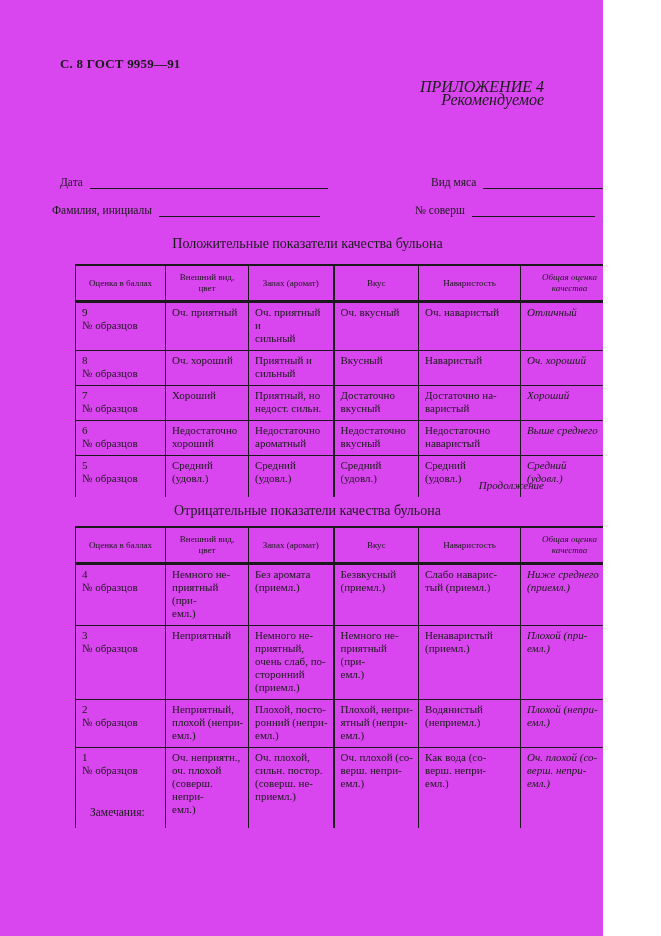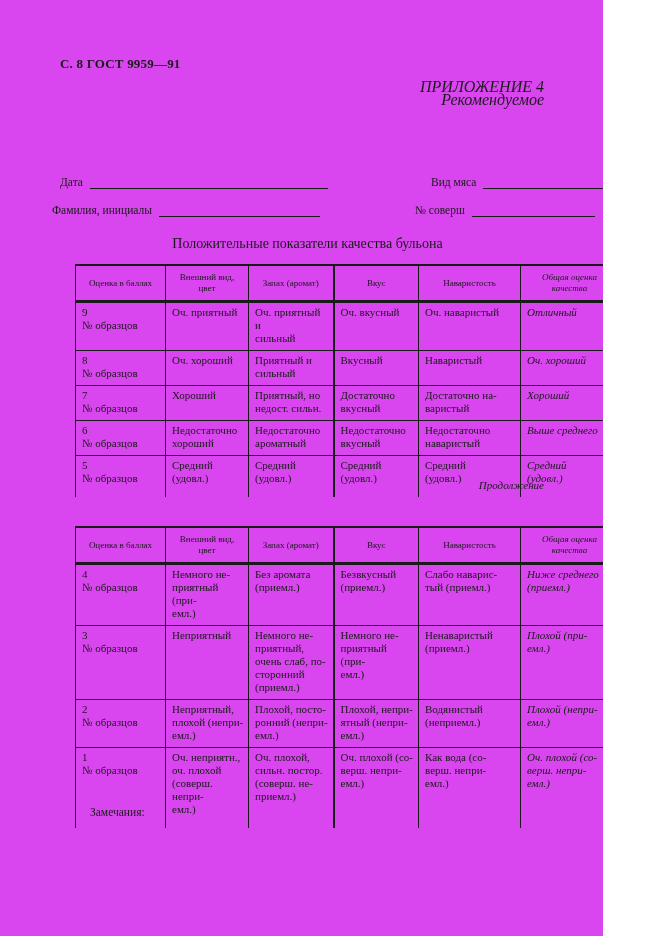--- a/index.html
+++ b/index.html
@@ -237,20 +237,21 @@
           <td>Средний
 (удовл.)</td>
           <td>Средний
 (удовл.)</td>
         </tr>
       </tbody>
   </table>
 
   <div class="continuation">Продолжение</div>
 
+  <div class="caption cap-neg">Отрицательные показатели качества бульона</div>
 
   <table class="gtable tbl-neg">
     <colgroup>
         <col>
         <col>
         <col>
         <col>
         <col>
         <col>
       </colgroup>

